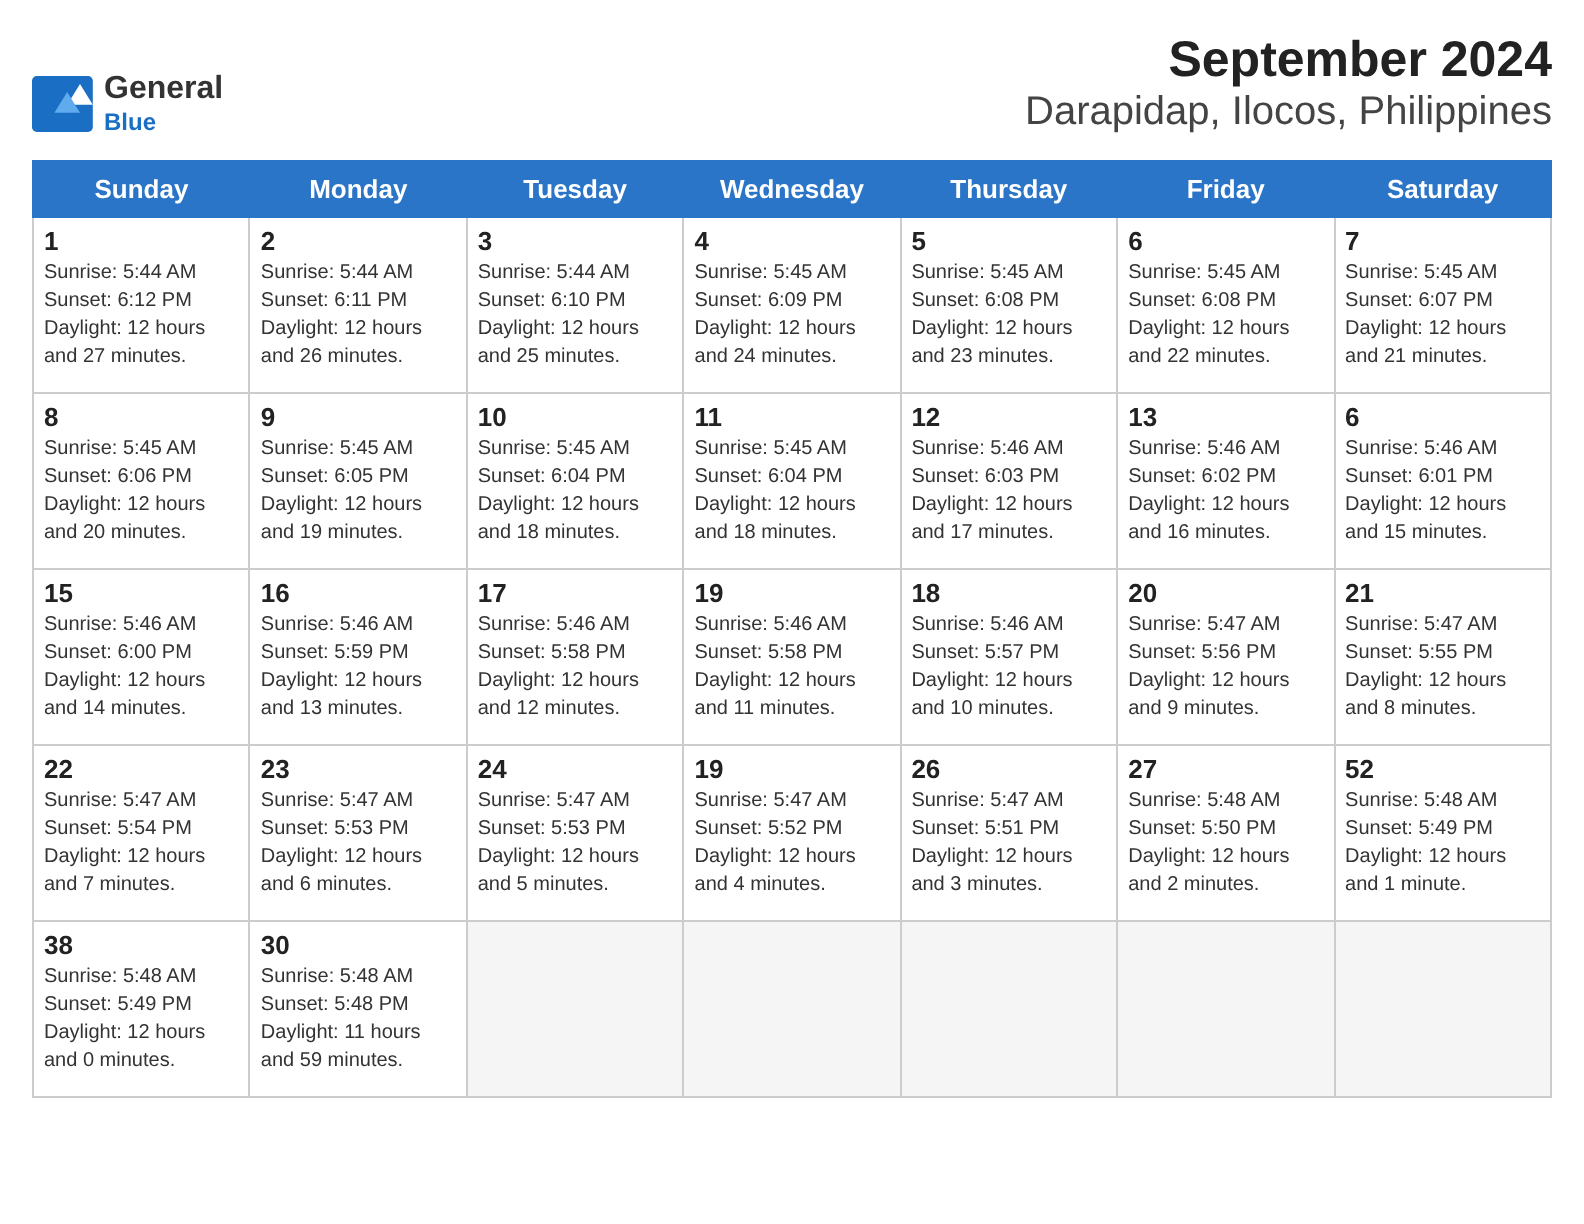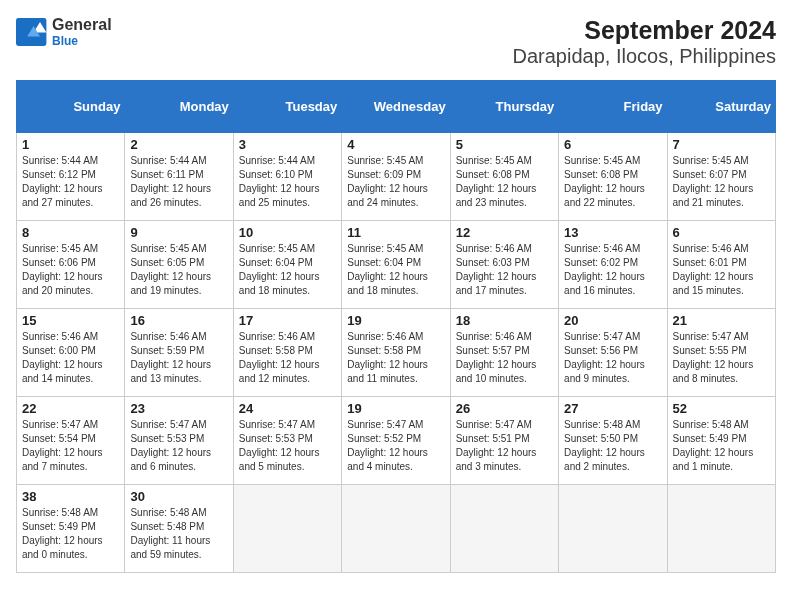--- a/index.html
+++ b/index.html
@@ -6,21 +6,21 @@
     body {
       font-family: Arial, sans-serif;
       background: #fff;
       width: 792px;
       min-height: 612px;
       padding: 16px;
     }
     .header-area {
       display: flex;
       justify-content: space-between;
-      align-items: flex-start;
+      align-items: flex-end;
       margin-bottom: 12px;
     }
     .logo {
       display: flex;
       align-items: center;
       gap: 4px;
     }
     .logo-icon {
       width: 32px;
       height: 28px;
@@ -40,22 +40,22 @@
     table {
       width: 100%;
       border-collapse: collapse;
       table-layout: fixed;
     }
     th {
       background-color: #2a75c7;
       color: #fff;
       font-size: 13px;
       font-weight: bold;
-      padding: 18px 4px;
-      text-align: right;
+      padding: 6px 4px;
+      text-align: center;
       border: 1px solid #2a75c7;
     }
     td {
       border: 1px solid #ccc;
       vertical-align: top;
       padding: 4px 5px;
       font-size: 10px;
       color: #333;
       height: 88px;
     }

